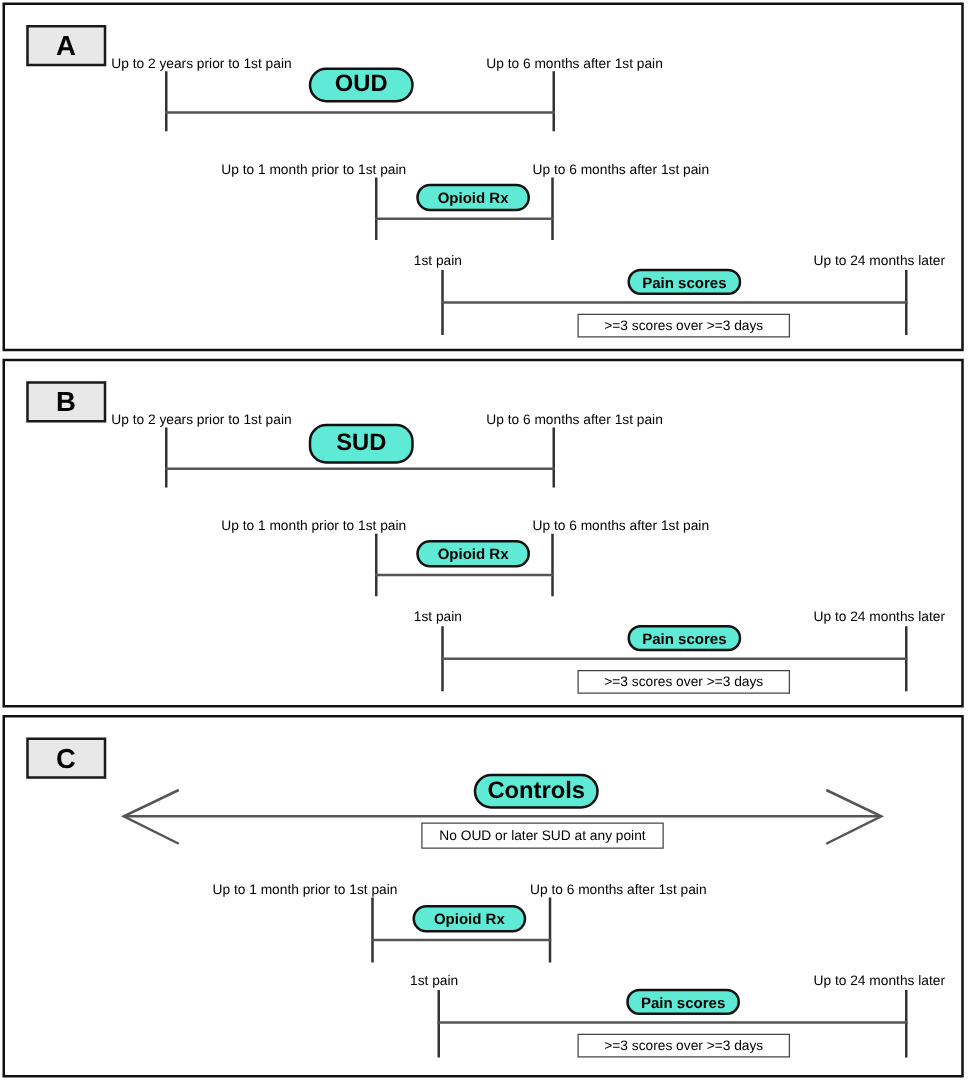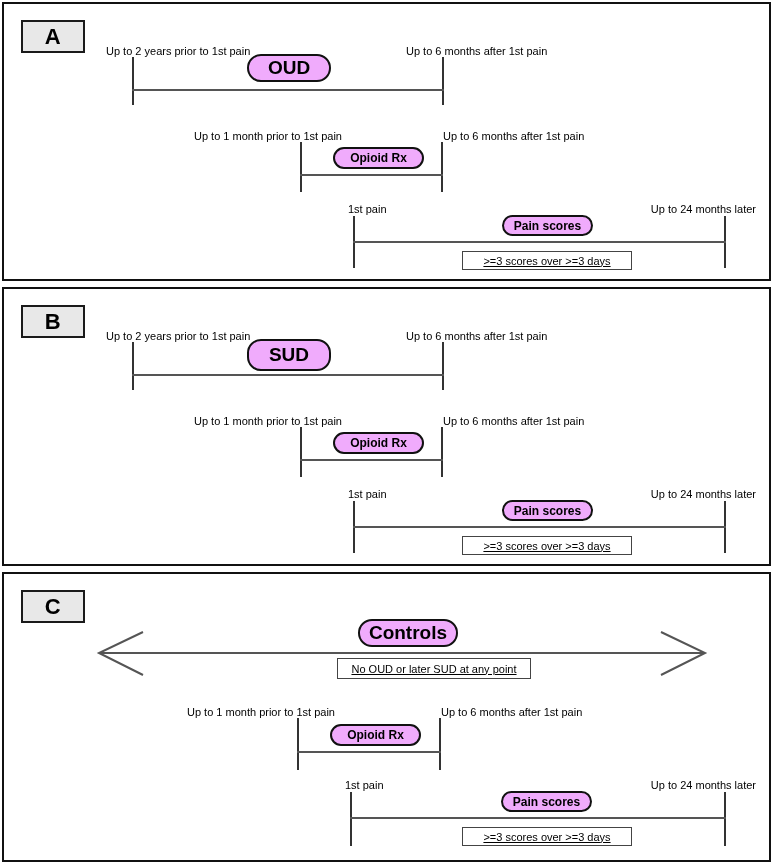--- a/index.html
+++ b/index.html
@@ -62,28 +62,28 @@
     background: #555555;
   }
 
   .tick-label {
     position: absolute;
     font-size: 11px;
     color: #000000;
     white-space: nowrap;
     line-height: 12px;
   }
-  .tick-label.left  { transform: translateX(0); margin-left: 17px; }
+  .tick-label.left  { transform: translateX(0); }
   .tick-label.right { transform: translateX(-100%); }
 
   .pill {
     position: absolute;
     border: 2px solid #111111;
     border-radius: 14px;
-    background: #f0abfc;
+    background: #5eead4;
     box-sizing: border-box;
     display: flex;
     align-items: center;
     justify-content: center;
     font-weight: bold;
     color: #000000;
     white-space: nowrap;
     text-align: right;
   }
   .pill.big   { font-size: 19px; }
@@ -93,21 +93,20 @@
     position: absolute;
     border: 1px solid #444444;
     background: #ffffff;
     box-sizing: border-box;
     display: flex;
     align-items: center;
     justify-content: center;
     font-size: 11px;
     color: #000000;
     white-space: nowrap;
-    text-decoration: underline;
   }
 
   .arrow-svg {
     position: absolute;
     overflow: visible;
   }
 </style>
 </head>
 <body>
 
@@ -171,21 +170,21 @@
 
   <div class="panel" id="panel-c">
 
     <div class="panel-tag">C</div>
 
     <svg class="arrow-svg" style="left:0px; top:50px; width:769px; height:60px;" viewBox="0 0 769 60">
       <line x1="95" y1="29" x2="701" y2="29" stroke="#555555" stroke-width="2"></line>
       <polyline points="139,8 95,29 139,51" fill="none" stroke="#555555" stroke-width="2"></polyline>
       <polyline points="657,8 701,29 657,51" fill="none" stroke="#555555" stroke-width="2"></polyline>
     </svg>
-    <div class="pill big" style="left:354px; top:45px; width:100px; height:28px;">Controls</div>
+    <div class="pill big" style="left:375px; top:45px; width:100px; height:28px;">Controls</div>
     <div class="note-box" style="left:333px; top:84px; width:194px; height:21px;">No OUD or later SUD at any point</div>
 
     <div class="tick-label left" style="left:166px; top:132px;">Up to 1 month prior to 1st pain</div>
     <div class="tick-label left" style="left:420px; top:132px;">Up to 6 months after 1st pain</div>
     <div class="vline" style="left:293px; top:144px; height:52px;"></div>
     <div class="vline" style="left:435px; top:144px; height:52px;"></div>
     <div class="hline" style="left:293px; top:177px; width:144px;"></div>
     <div class="pill small" style="left:326px; top:150px; width:91px; height:22px;">Opioid Rx</div>
 
     <div class="tick-label left" style="left:324px; top:205px;">1st pain</div>

